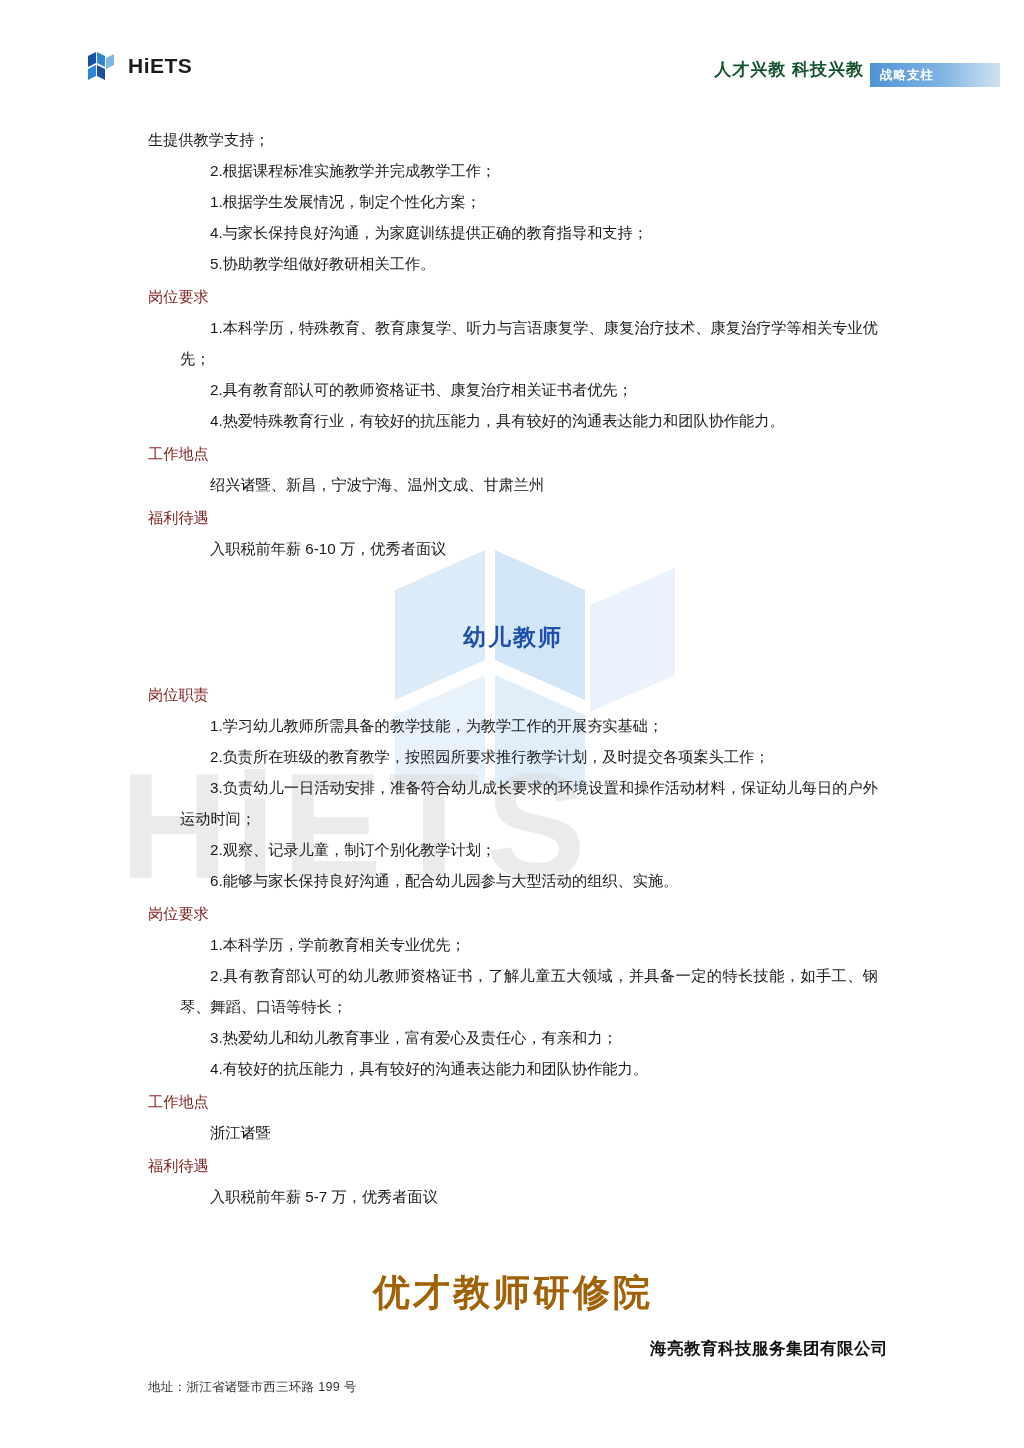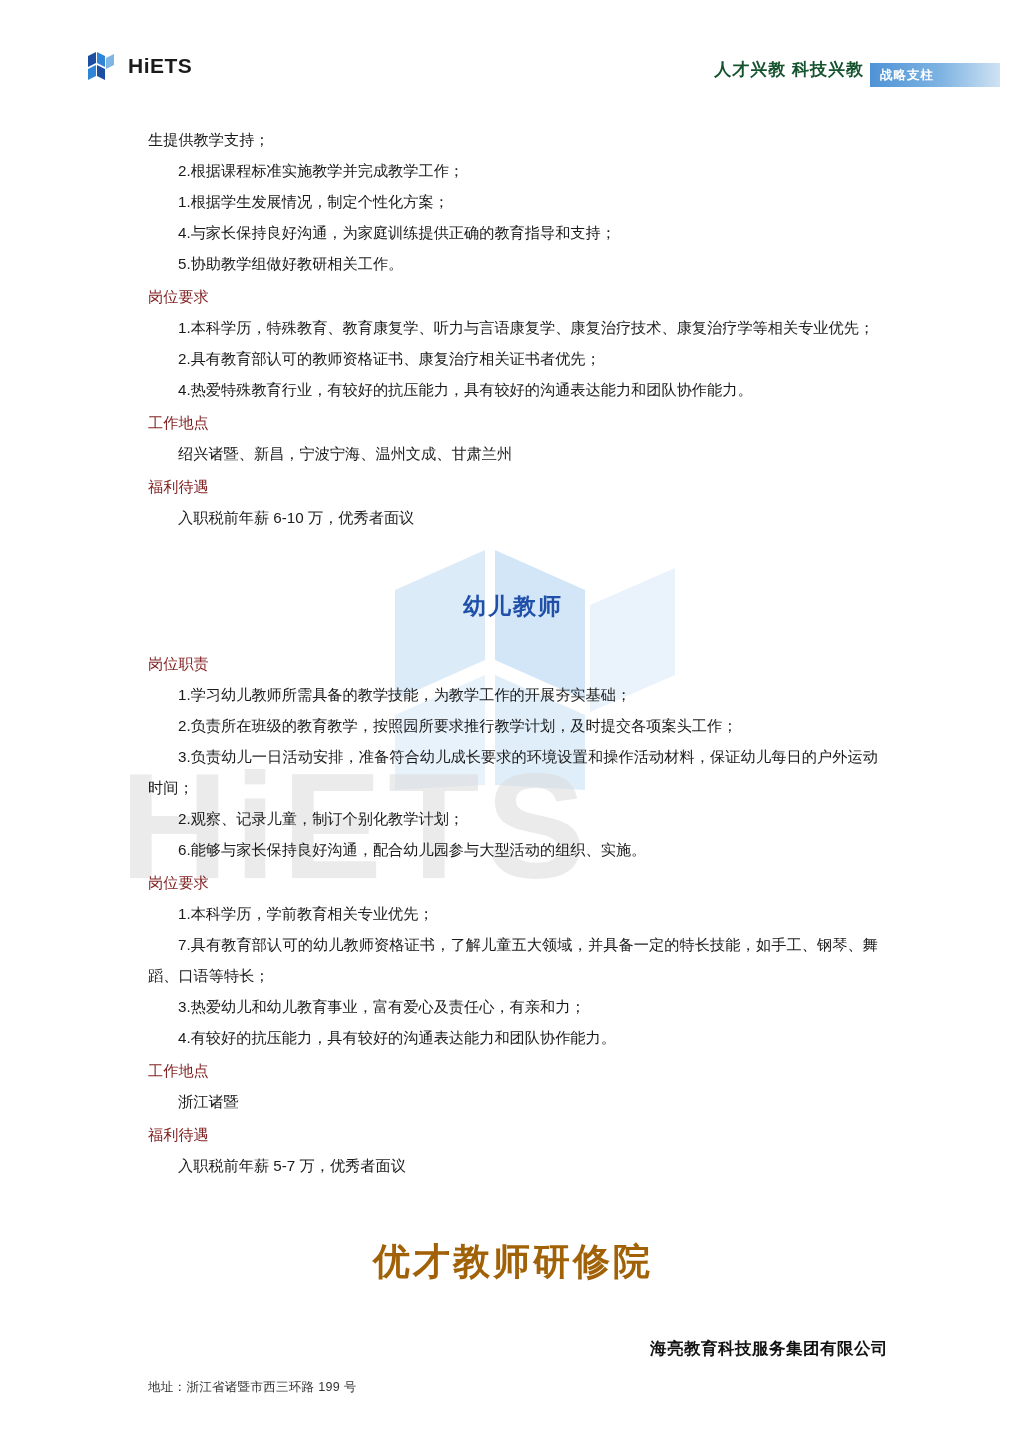--- a/index.html
+++ b/index.html
@@ -106,20 +106,21 @@
     z-index: 2;
   }
   .para {
     font-size: 15.2px;
     line-height: 31px;
     color: #1a1a1a;
     text-align: justify;
   }
   .indent {
     text-indent: 30px;
+    margin-left: 32px;
   }
   .noindent {
     text-indent: 0;
   }
   .section-title {
     font-size: 15.2px;
     line-height: 31px;
     color: #7f1d1d;
     margin-top: 2px;
   }
@@ -220,21 +221,21 @@
 
   <div class="section-title">岗位职责</div>
   <div class="para indent">1.学习幼儿教师所需具备的教学技能，为教学工作的开展夯实基础；</div>
   <div class="para indent">2.负责所在班级的教育教学，按照园所要求推行教学计划，及时提交各项案头工作；</div>
   <div class="para indent">3.负责幼儿一日活动安排，准备符合幼儿成长要求的环境设置和操作活动材料，保证幼儿每日的户外运动时间；</div>
   <div class="para indent">2.观察、记录儿童，制订个别化教学计划；</div>
   <div class="para indent">6.能够与家长保持良好沟通，配合幼儿园参与大型活动的组织、实施。</div>
 
   <div class="section-title">岗位要求</div>
   <div class="para indent">1.本科学历，学前教育相关专业优先；</div>
-  <div class="para indent">7.具有教育部认可的幼儿教师资格证书，了解儿童五大领域，并具备一定的特长技能，如手工、钢琴、舞蹈、口语等特长；</div>
+  <div class="para indent">2.具有教育部认可的幼儿教师资格证书，了解儿童五大领域，并具备一定的特长技能，如手工、钢琴、舞蹈、口语等特长；</div>
   <div class="para indent">3.热爱幼儿和幼儿教育事业，富有爱心及责任心，有亲和力；</div>
   <div class="para indent">4.有较好的抗压能力，具有较好的沟通表达能力和团队协作能力。</div>
 
   <div class="section-title">工作地点</div>
   <div class="para indent">浙江诸暨</div>
 
   <div class="section-title">福利待遇</div>
   <div class="para indent">入职税前年薪 5-7 万，优秀者面议</div>
 
   <div class="big-title">优才教师研修院</div>

